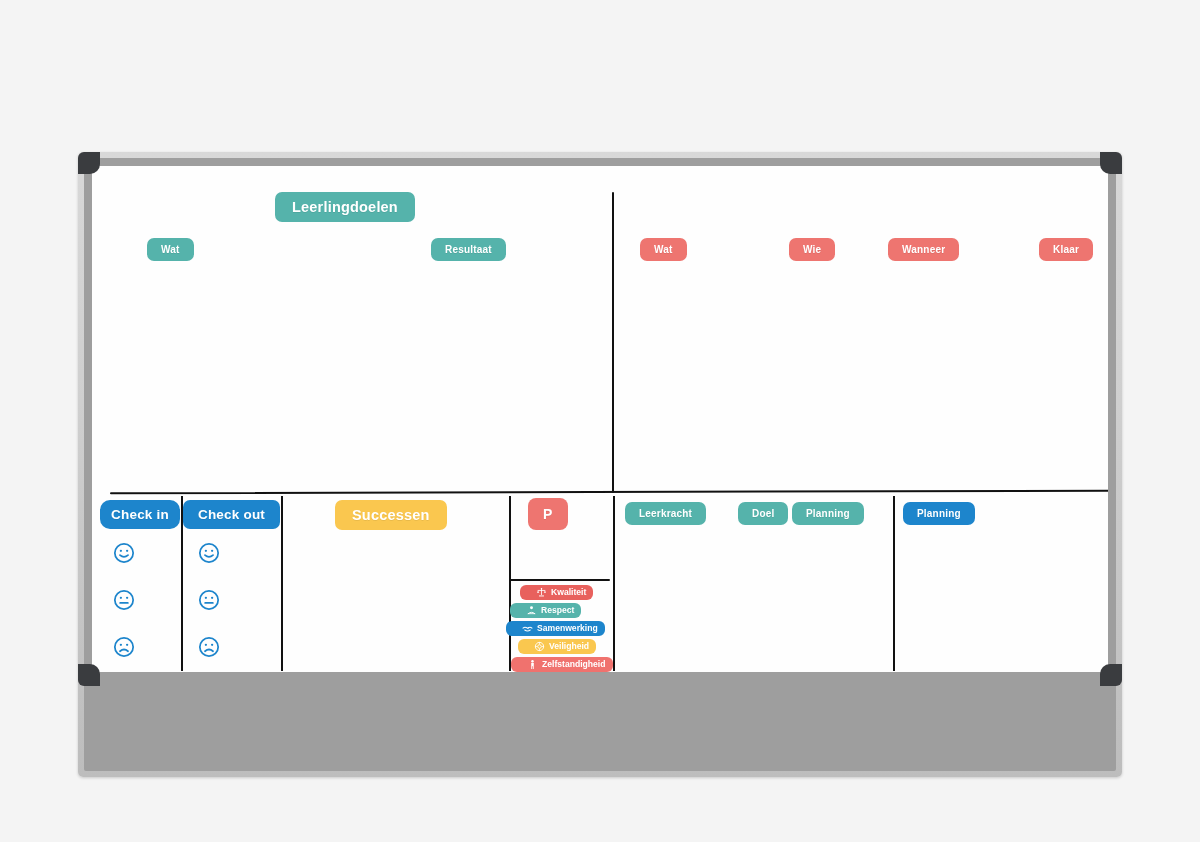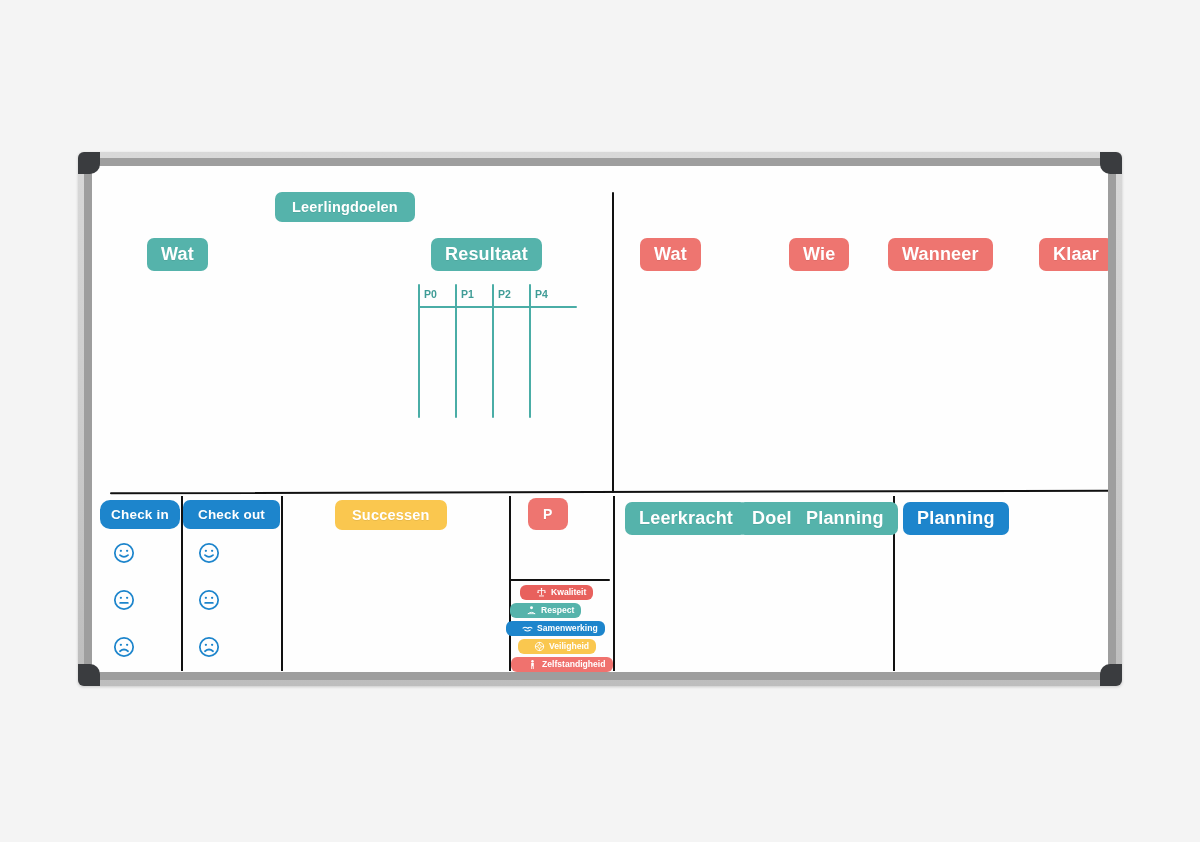--- a/index.html
+++ b/index.html
@@ -10,21 +10,21 @@
     font-family: "Liberation Sans", sans-serif;
     overflow: hidden;
   }
 
   #stage { position: relative; width: 1200px; height: 842px; }
 
   
   .board-frame {
     position: absolute;
     left: 78px; top: 152px;
-    width: 1044px; height: 534px;
+    width: 1044px; height: 625px;
     background: linear-gradient(180deg,#d8d8d8 0%,#cfcfcf 40%,#bdbdbd 100%);
     border-radius: 5px;
     box-shadow: 0 1px 3px rgba(0,0,0,.18);
   }
   .board-inner-bevel {
     position: absolute;
     left: 6px; top: 6px; right: 6px; bottom: 6px;
     background: #9e9e9e;
     border-radius: 2px;
   }
@@ -80,21 +80,21 @@
     border-radius: 7px;
     white-space: nowrap;
     text-shadow: 0 1px 0 rgba(0,0,0,.07);
   }
   .chip.teal  { background: #55b3ab; }
   .chip.coral { background: #ee7570; }
   .chip.blue  { background: #1d85cc; }
   .chip.amber { background: #fac74f; }
 
   .chip.lg { font-size: 14.5px; padding: 7px 17px; }
-  .chip.md { font-size: 18px;   padding: 6px 14px; }
+  .chip.md { font-size: 10px;   padding: 6px 14px; }
   .chip.sq { font-size: 14px;   padding: 8px 15px; border-radius: 8px; }
 
   
   .chip.tab {
     font-size: 13.5px;
     padding: 7px 0;
     border-radius: 7px;
     justify-content: center;
   }
 
@@ -155,33 +155,20 @@
       <div class="divider div-v-b4"></div>
       <div class="divider div-v-b5"></div>
       <div class="divider div-h-values"></div>
 
       <div class="chip teal lg" style="left:183px; top:26px;">Leerlingdoelen</div>
 
       <div class="chip teal md" style="left:55px; top:72px;">Wat</div>
 
       <div class="chip teal md" style="left:339px; top:72px;">Resultaat</div>
 
-      <div class="pgrid">
-        <div class="hline"></div>
-
-        <div class="vline" style="left:0px;"></div>
-        <div class="vline" style="left:37px;"></div>
-        <div class="vline" style="left:74px;"></div>
-        <div class="vline" style="left:111px;"></div>
-
-        <div class="plab" style="left:6px;">P0</div>
-        <div class="plab" style="left:43px;">P1</div>
-        <div class="plab" style="left:80px;">P2</div>
-        <div class="plab" style="left:117px;">P4</div>
-      </div>
 
 
       <div class="chip coral md" style="left:548px; top:72px;">Wat</div>
 
       <div class="chip coral md" style="left:697px; top:72px;">Wie</div>
 
       <div class="chip coral md" style="left:796px; top:72px;">Wanneer</div>
 
       <div class="chip coral md" style="left:947px; top:72px;">Klaar</div>
 

